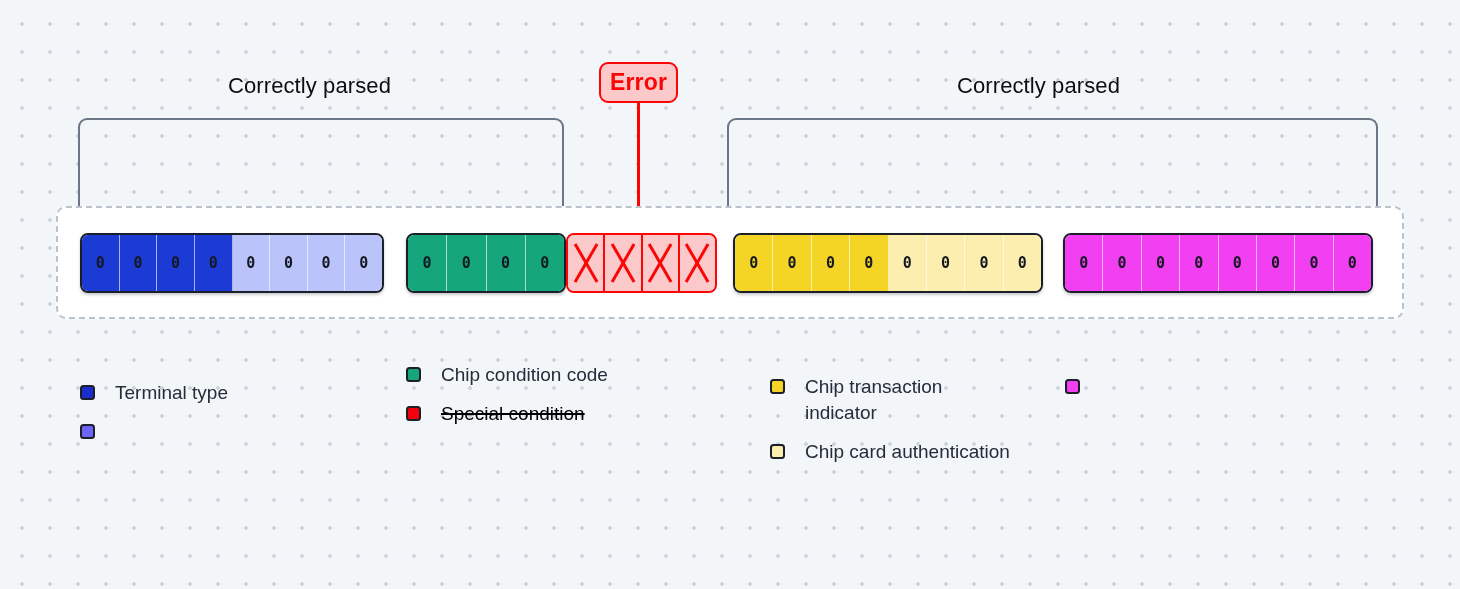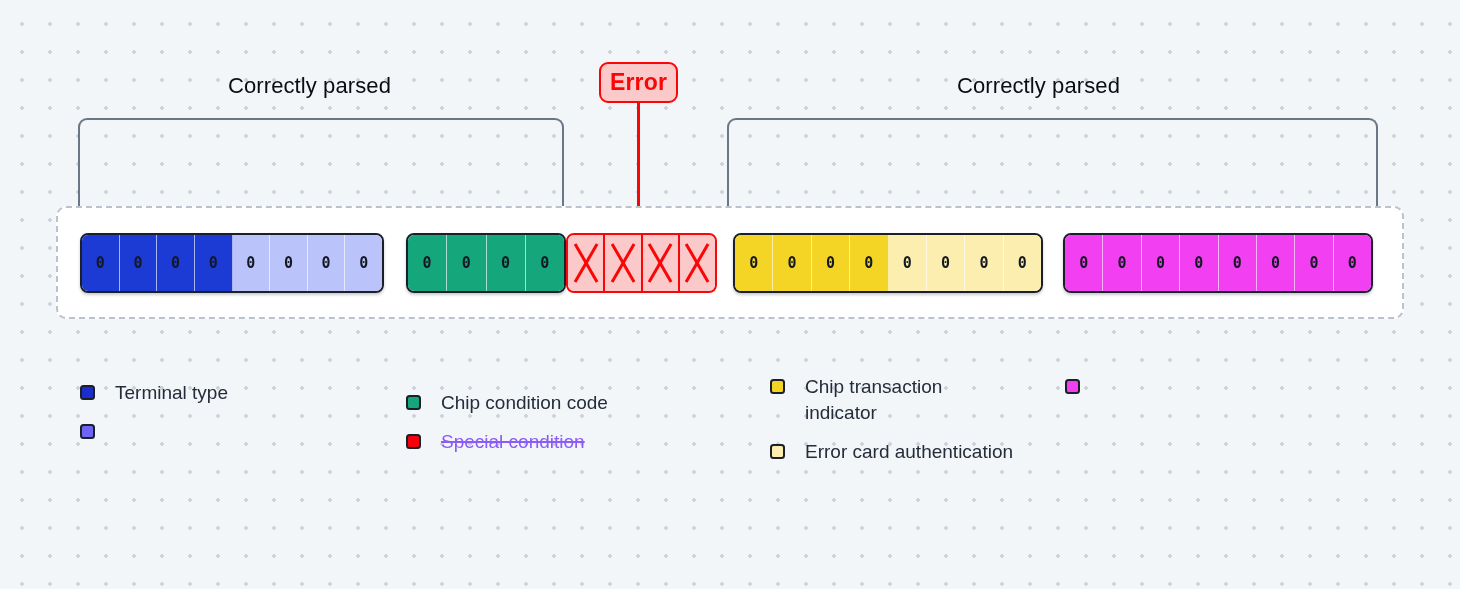--- a/index.html
+++ b/index.html
@@ -143,21 +143,21 @@
   .legend-text {
     margin-left: 20px;
     font-size: 19px;
     line-height: 26px;
     color: #252c3a;
     font-weight: 500;
     max-width: 210px;
   }
   .legend-row.struck .swatch { border-color: #1b1f2a; }
   .legend-row.struck .legend-text {
-    color: #8b5cf6;
+    color: #000000;
     text-decoration: line-through;
     text-decoration-thickness: 2px;
   }
 </style>
 </head>
 <body>
 
 <div class="canvas">
   <div id="annotations">
       <div class="ann-label" style="left: 228px; top: 73px;">Correctly parsed</div>
@@ -219,38 +219,38 @@
   <div id="legend">
       <div class="legend-col" style="left: 80px; top: 380px;">
         <div class="legend-row">
           <span class="swatch" style="background: rgb(27, 46, 205);"></span>
           <span class="legend-text">Terminal type</span>
         </div>
         <div class="legend-row">
           <span class="swatch" style="background: rgb(109, 99, 245);"></span>
         </div>
       </div>
-      <div class="legend-col" style="left: 406px; top: 390px;">
+      <div class="legend-col" style="left: 406px; top: 362px;">
         <div class="legend-row">
           <span class="swatch" style="background: rgb(21, 166, 124);"></span>
           <span class="legend-text">Chip condition code</span>
         </div>
         <div class="legend-row struck">
           <span class="swatch" style="background: rgb(245, 0, 12);"></span>
           <span class="legend-text">Special condition</span>
         </div>
       </div>
       <div class="legend-col" style="left: 770px; top: 374px;">
         <div class="legend-row">
           <span class="swatch" style="background: rgb(244, 212, 36);"></span>
           <span class="legend-text">Chip transaction indicator</span>
         </div>
         <div class="legend-row">
           <span class="swatch" style="background: rgb(251, 238, 174);"></span>
-          <span class="legend-text">Error card authentication</span>
+          <span class="legend-text">Chip card authentication</span>
         </div>
       </div>
       <div class="legend-col" style="left: 1065px; top: 374px;">
         <div class="legend-row">
           <span class="swatch" style="background: rgb(242, 63, 242);"></span>
         </div>
       </div>
     </div>
 </div>
 

